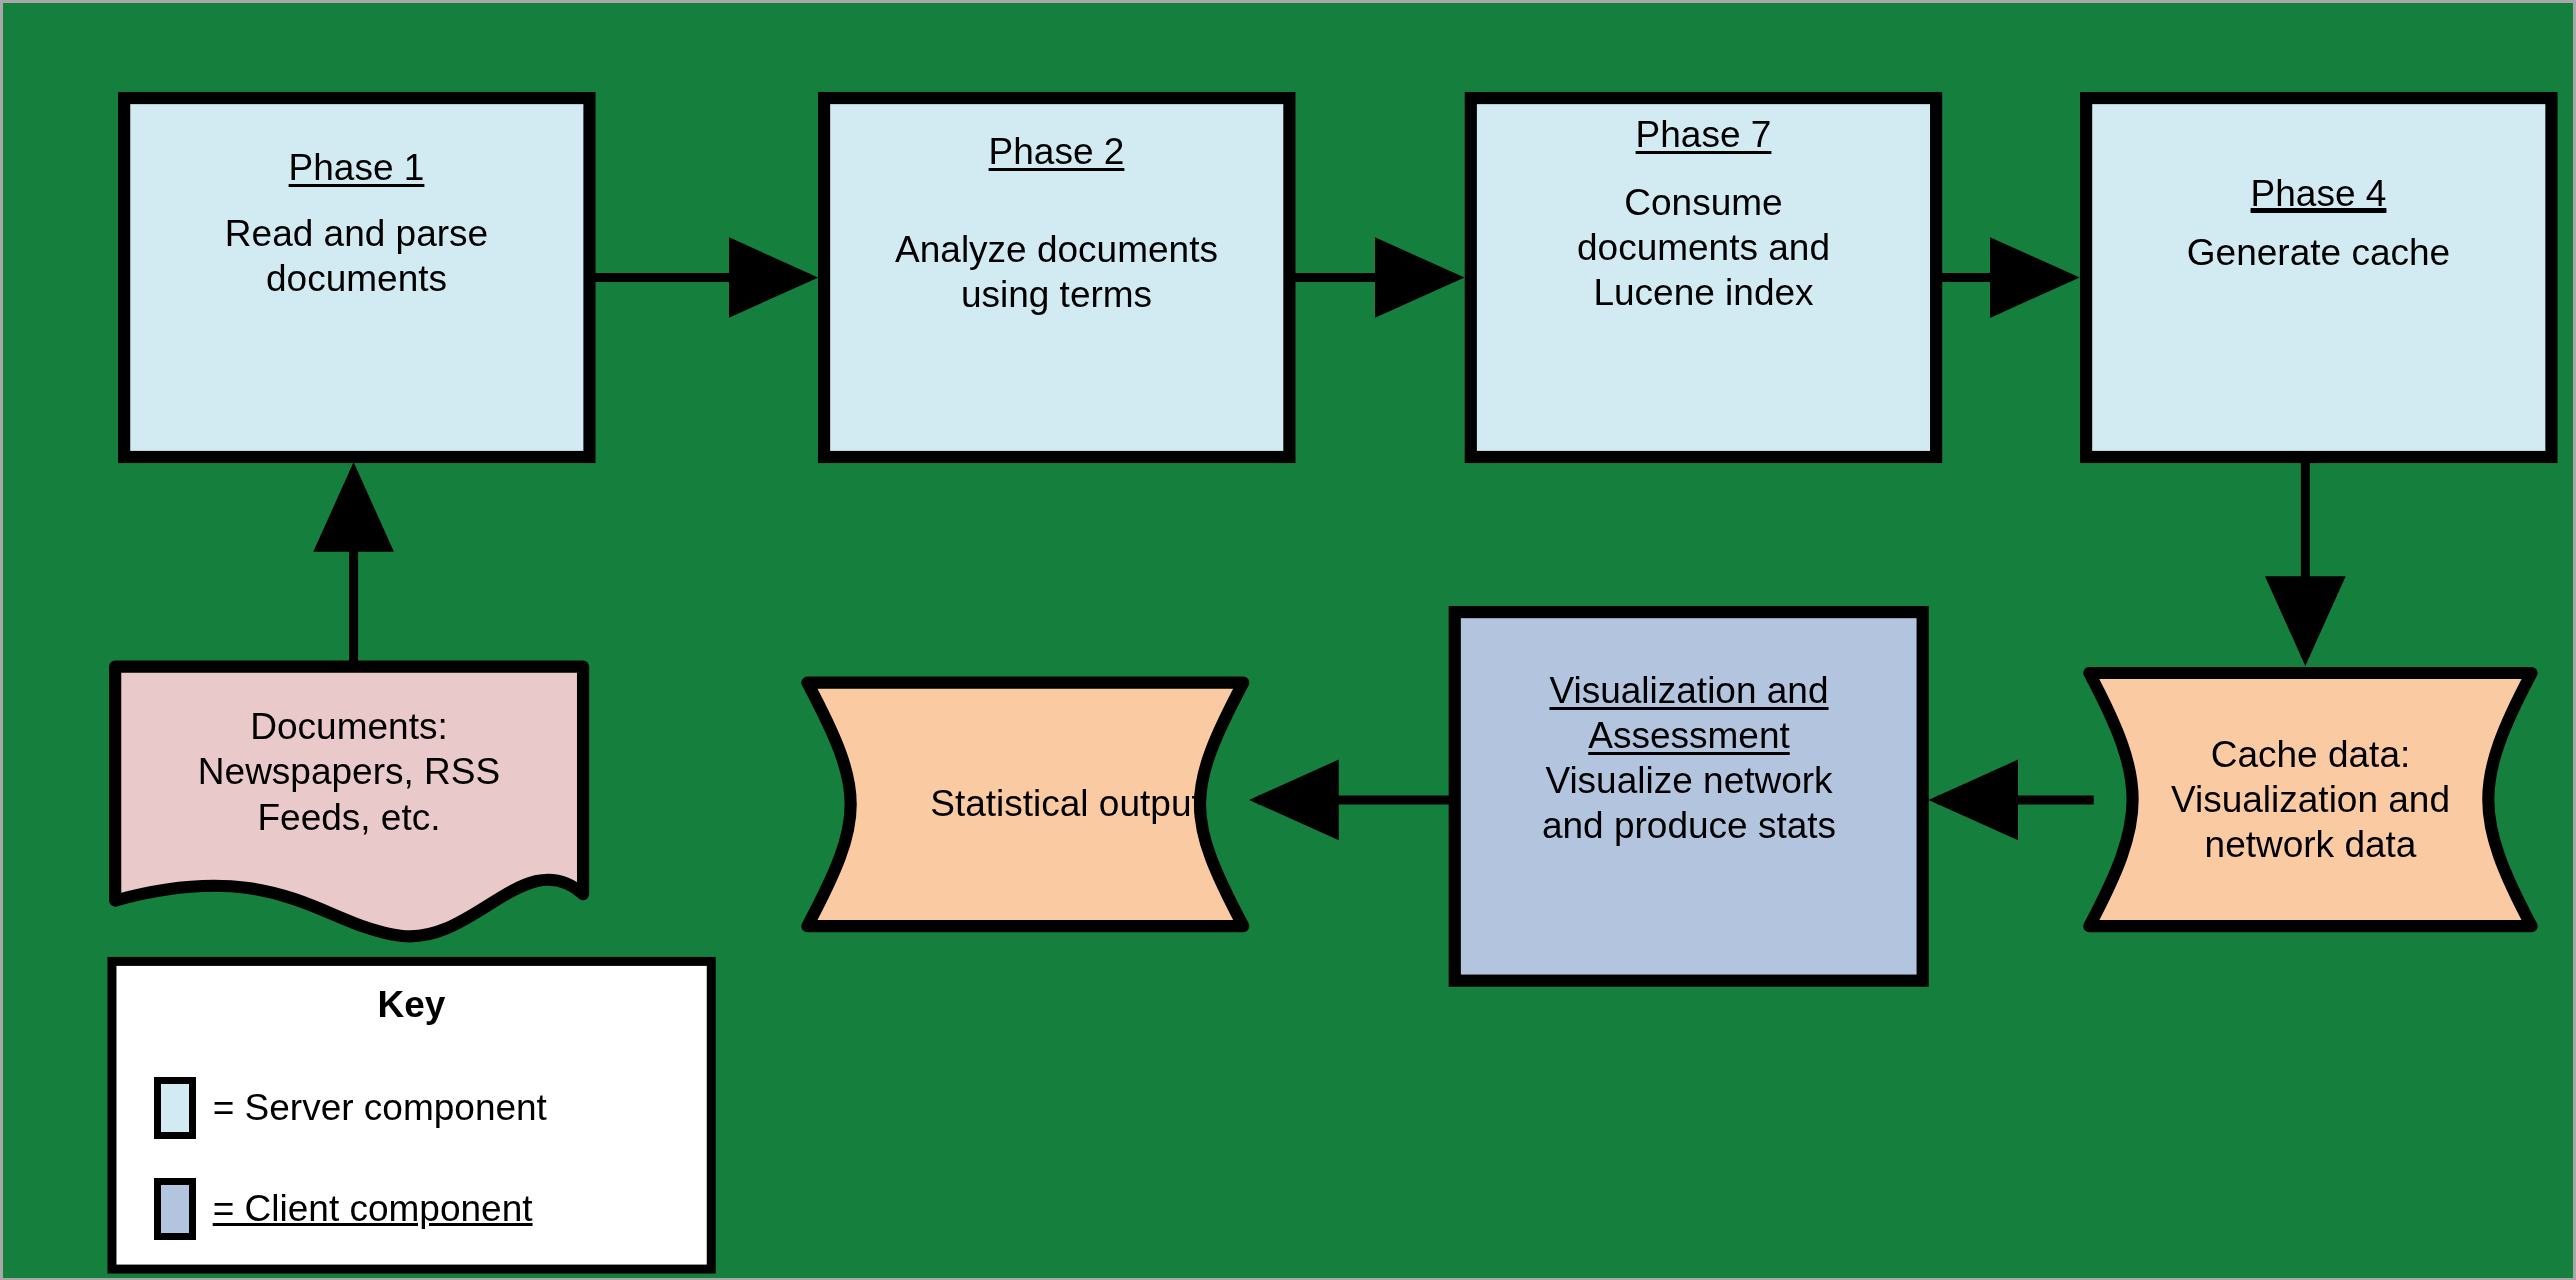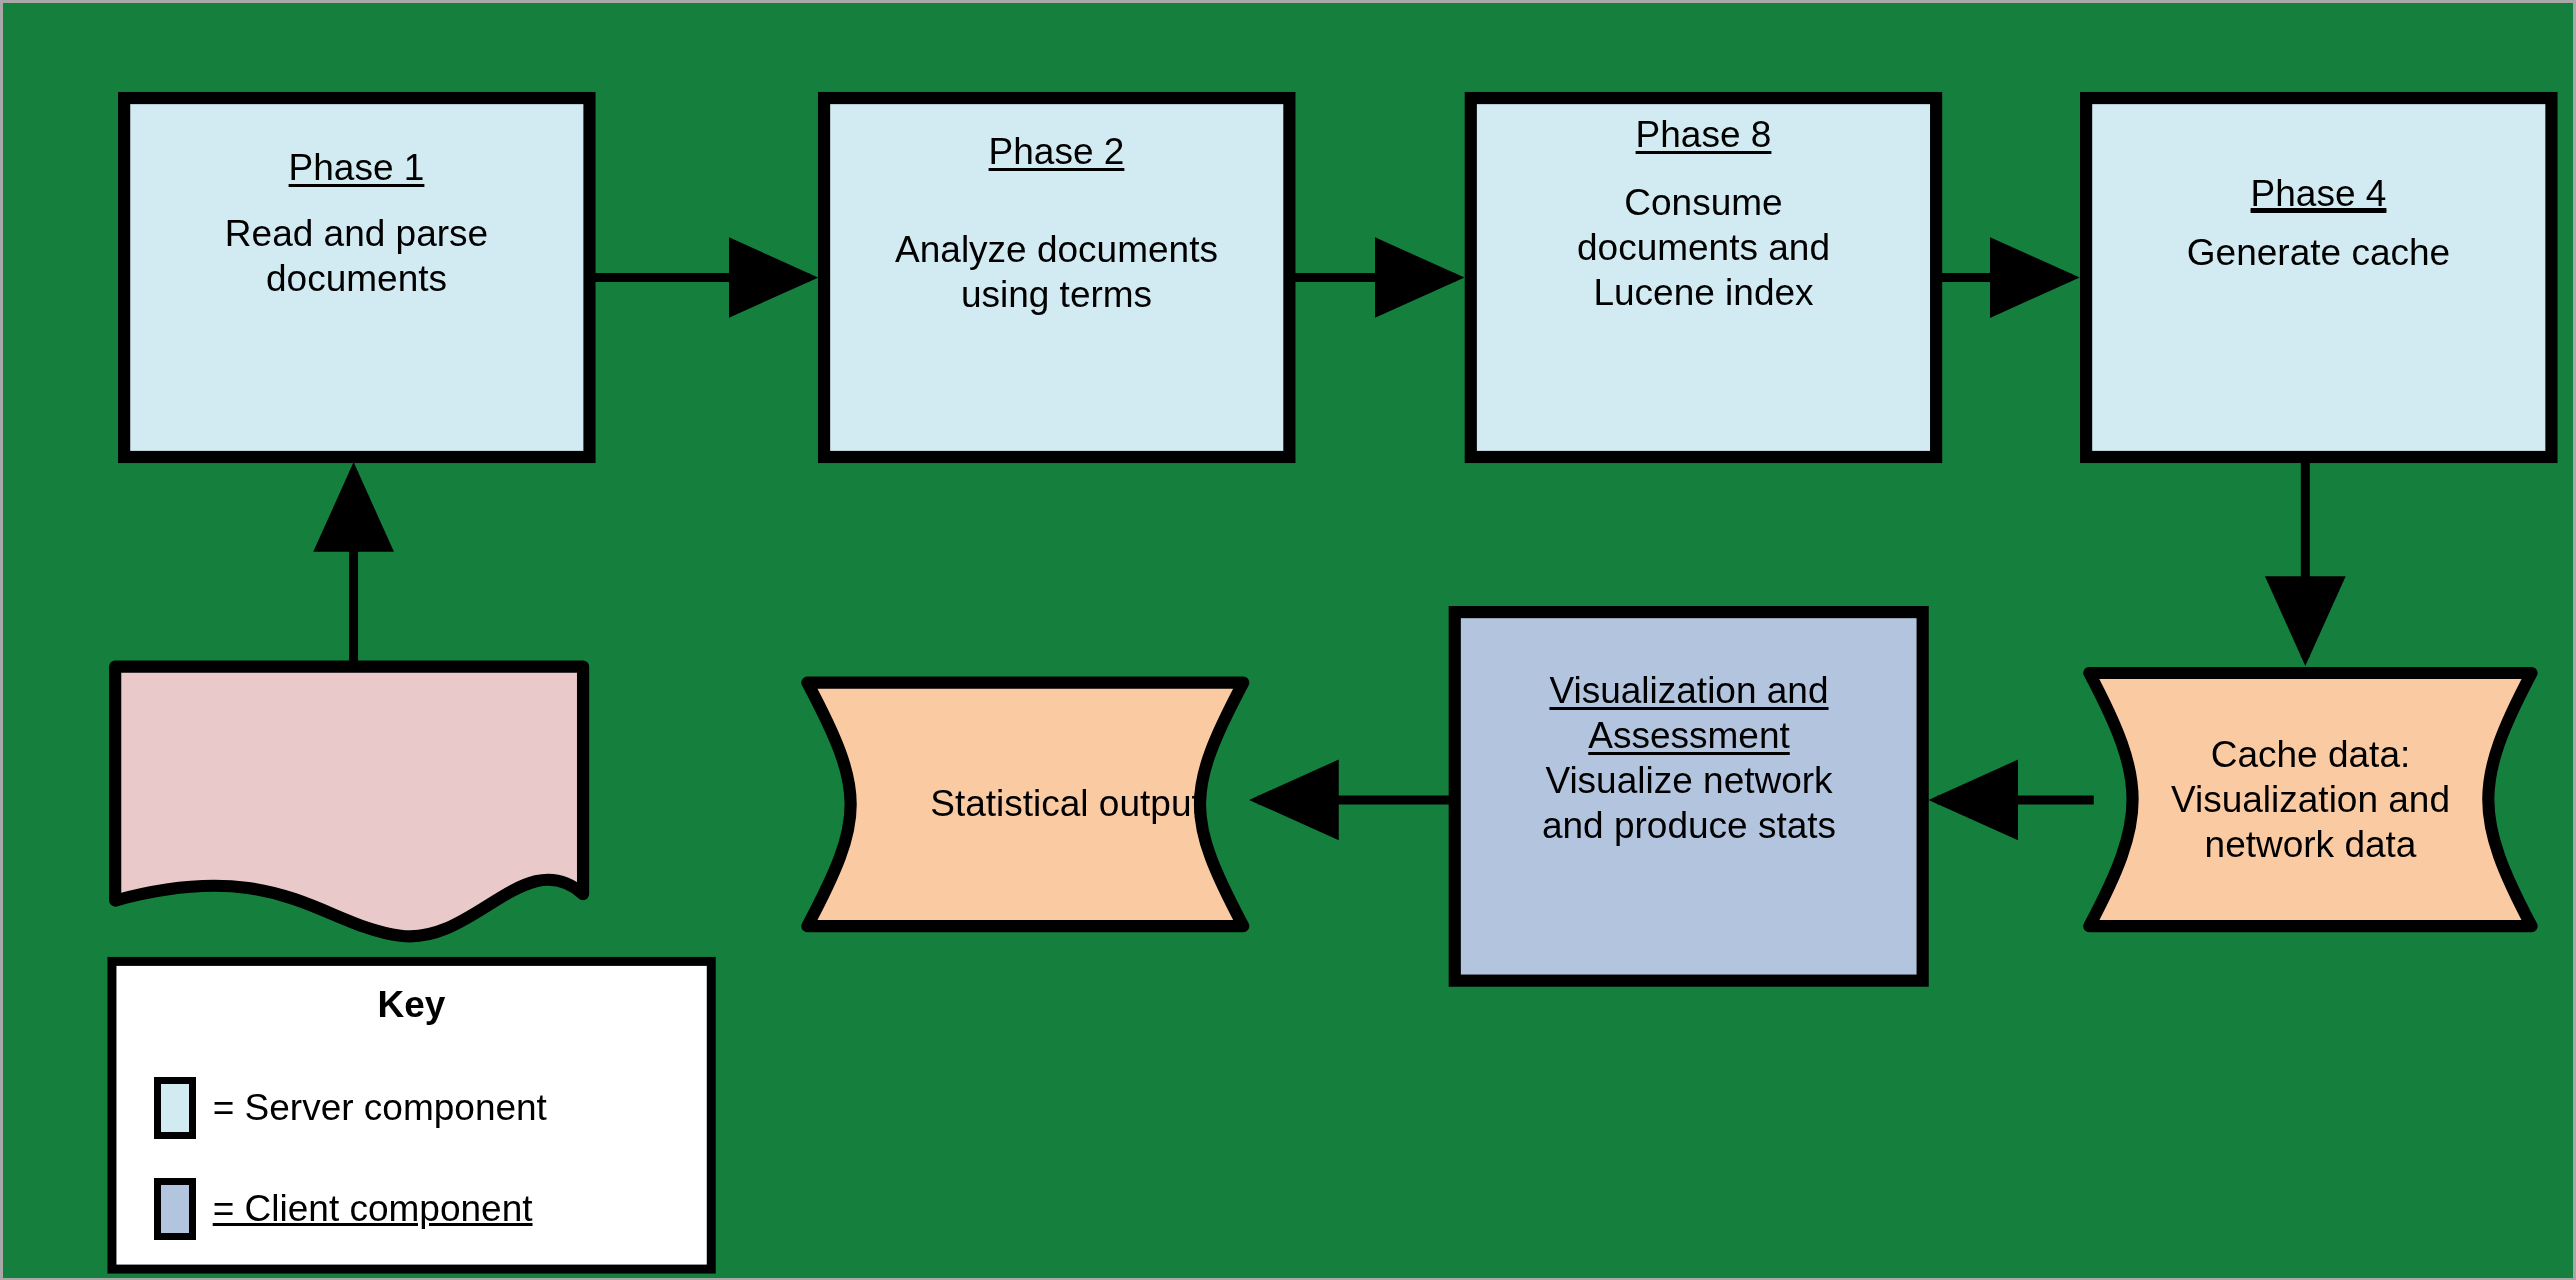--- a/index.html
+++ b/index.html
@@ -133,38 +133,43 @@
       <div class="title-line phase-title">Phase 2</div>
     </div>
     <div style="margin-top:20.5px; width:487px;">
       <div class="body-line phase-body">Analyze documents
 using terms</div>
     </div>
   </div>
 
   <div class="node-label" style="left:1468px; top:95px; width:465px; height:359px;">
     <div style="margin-top:-128px;">
-      <div class="title-line phase-title">Phase 8</div>
+      <div class="title-line phase-title">Phase 7</div>
     </div>
     <div style="margin-top:23px;">
       <div class="body-line phase-body">Consume
 documents and
 Lucene index</div>
     </div>
   </div>
 
   <div class="node-label" style="left:2083px; top:95px; width:465px; height:359px;">
     <div style="margin-top:-109px;text-decoration:underline;">
       <div class="title-line phase-title">Phase 4</div>
     </div>
     <div style="margin-top:14px; width:506px;">
       <div class="body-line phase-body">Generate cache</div>
     </div>
   </div>
 
+  <div class="node-label" style="left:99px; top:663px; width:494px; height:212px;">
+    <div class="body-line phase-body">Documents:
+Newspapers, RSS
+Feeds, etc.</div>
+  </div>
 
   <div class="node-label" style="left:845px; top:679px; width:436px; height:244px;">
     <div class="body-line phase-body">Statistical output</div>
   </div>
 
   <div class="node-label" style="left:1452px; top:609px; width:468px; height:369px;">
     <div style="margin-top:-77px;">
       <div class="title-line phase-title">Visualization and
 Assessment</div>
     </div>

